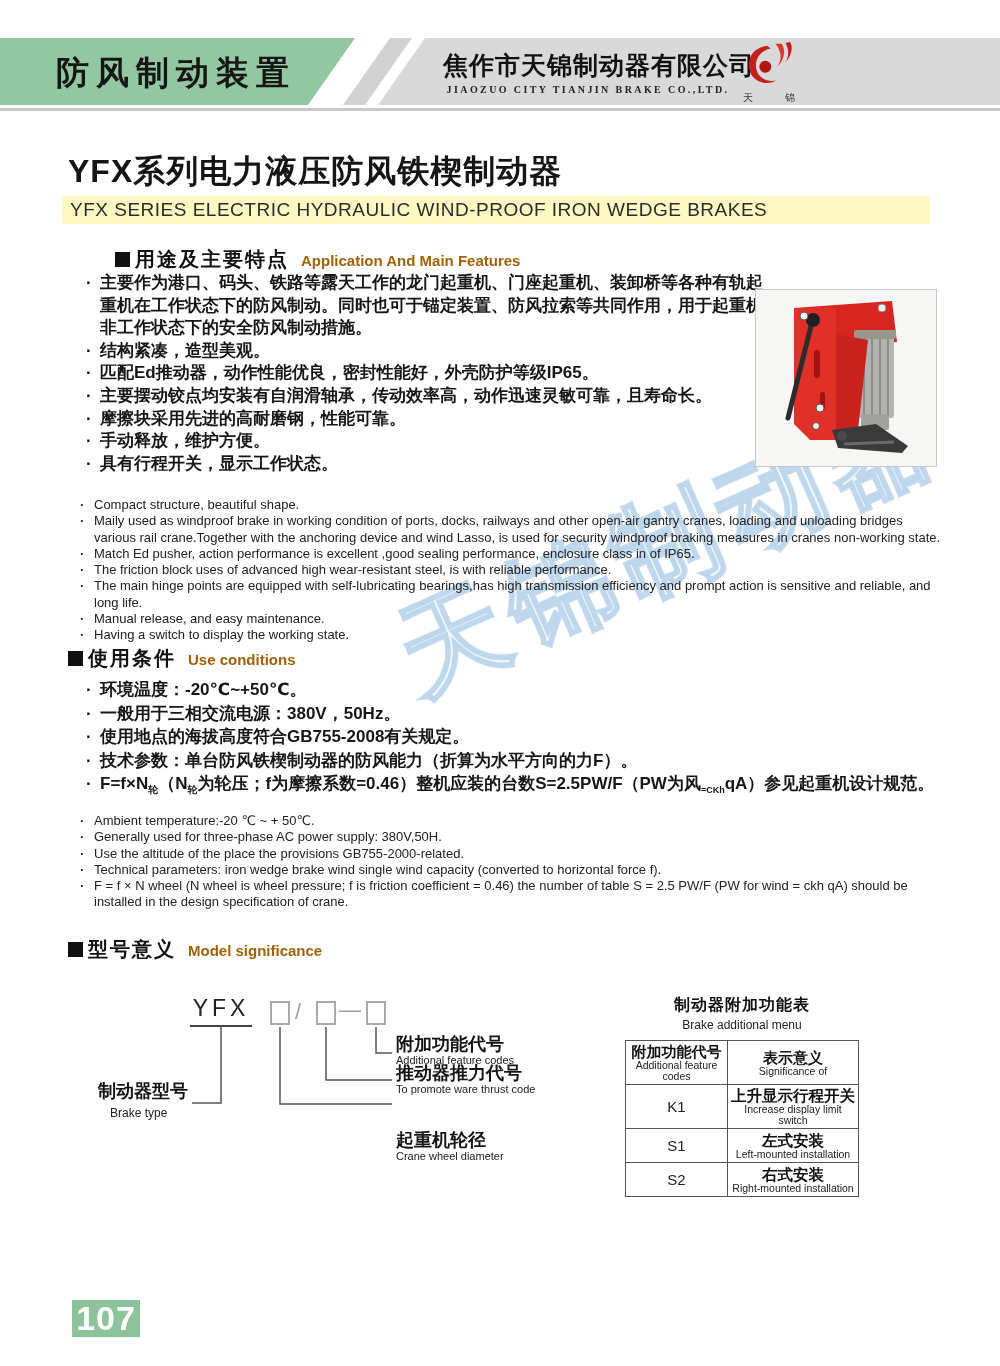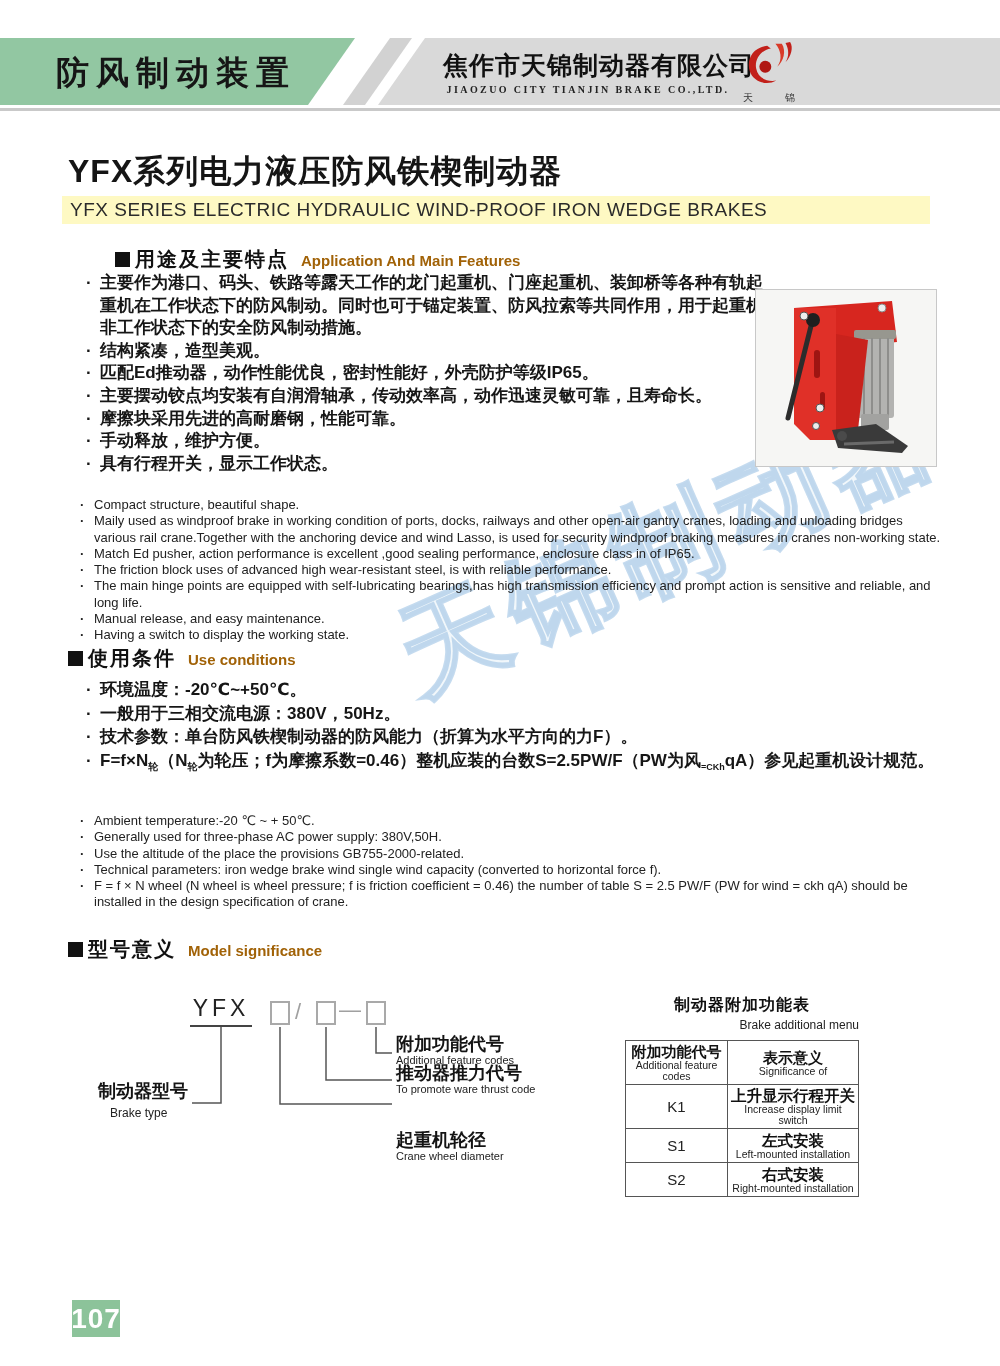--- a/index.html
+++ b/index.html
@@ -69,33 +69,33 @@
   .dlabel .cnl { font-size:18px; font-weight:700; line-height:19px; color:#141414; white-space:nowrap; }
   .dlabel .enl { font-size:11px; line-height:12px; color:#222; white-space:nowrap; }
   .blabel { position:absolute; }
   .blabel .cnl { font-size:18px; font-weight:700; color:#141414; }
   .blabel .enl { font-size:12px; color:#222; margin-top:3px; margin-left:12px; }
   .dsvg { position:absolute; inset:0; }
 
   
   .tbl-wrap { position:absolute; left:625px; top:995px; width:234px; }
   .tbl-title-cn { text-align:center; font-size:16px; font-weight:700; letter-spacing:1px; color:#111; }
-  .tbl-title-en { text-align:right; font-size:12px; color:#222; margin-top:2px; }
+  .tbl-title-en { text-align:center; font-size:12px; color:#222; margin-top:2px; }
   table.func { border-collapse:collapse; width:234px; margin-top:8px; }
   table.func td { border:1px solid #555; text-align:center; vertical-align:middle; padding:2px 1px; }
   .c-code { width:102px; }
   .cell-cn { font-size:15px; font-weight:700; color:#111; line-height:17px; }
   .cell-cn2 { font-size:15.5px; font-weight:700; color:#111; line-height:17px; }
   .cell-en { font-size:10.5px; color:#222; line-height:11px; }
   .code { font-size:15px; color:#222; }
   tr.hrow { height:38px; } tr.r1 { height:36px; } tr.r2 { height:34px; } tr.r3 { height:34px; }
 
   
-  .page-num { position:absolute; left:72px; top:1300px; width:48px; height:37px; background:#8cc39a;
-              color:#fff; font-size:28px; font-weight:700; display:flex; align-items:center;
+  .page-num { position:absolute; left:72px; top:1300px; width:68px; height:37px; background:#8cc39a;
+              color:#fff; font-size:34px; font-weight:700; display:flex; align-items:center;
               justify-content:center; letter-spacing:1px; }
 
   
   #feat-head { top:246px;padding-left:47px; }
   #feat-cn  { top:272px; }
   #feat-en  { top:497px; }
   #cond-head { top:645px; }
   #cond-cn  { top:678px; line-height:23.5px; }
   #cond-en  { top:813px; }
   #model-head { top:936px; }
@@ -190,20 +190,21 @@
 
   <div class="sec-head" id="cond-head">
     <span class="sq"></span>
     <span class="sec-cn">使用条件</span>
     <span class="sec-en">Use  conditions</span>
   </div>
 
   <div class="list-cn" id="cond-cn" style="width:862px;">
     <div class="bullet">环境温度：-20℃~+50℃。</div>
     <div class="bullet">一般用于三相交流电源：380V，50Hz。</div>
+    <div class="bullet">使用地点的海拔高度符合GB755-2008有关规定。</div>
     <div class="bullet">技术参数：单台防风铁楔制动器的防风能力（折算为水平方向的力F）。</div>
     <div class="bullet"><span>F=f×N</span><span class="sub">轮</span><span>（N</span><span class="sub">轮</span><span>为轮压；f为摩擦系数=0.46）整机应装的台数S=2.5PW/F（PW为风</span><span class="subs">=CKh</span><span>qA）参见起重机设计规范。</span></div>
   </div>
 
   <div class="list-en" id="cond-en">
     <div class="bullet">Ambient temperature:-20 ℃ ~ + 50℃.</div>
     <div class="bullet">Generally used for three-phase AC power supply: 380V,50H.</div>
     <div class="bullet">Use the altitude of the place the provisions GB755-2000-related.</div>
     <div class="bullet">Technical parameters: iron wedge brake wind single wind capacity  (converted to horizontal force f).</div>
     <div class="bullet">F = f × N wheel (N wheel is wheel pressure; f is friction coefficient = 0.46) the number of table S = 2.5 PW/F (PW for wind = ckh qA) should be installed in the design specification of crane.</div>

